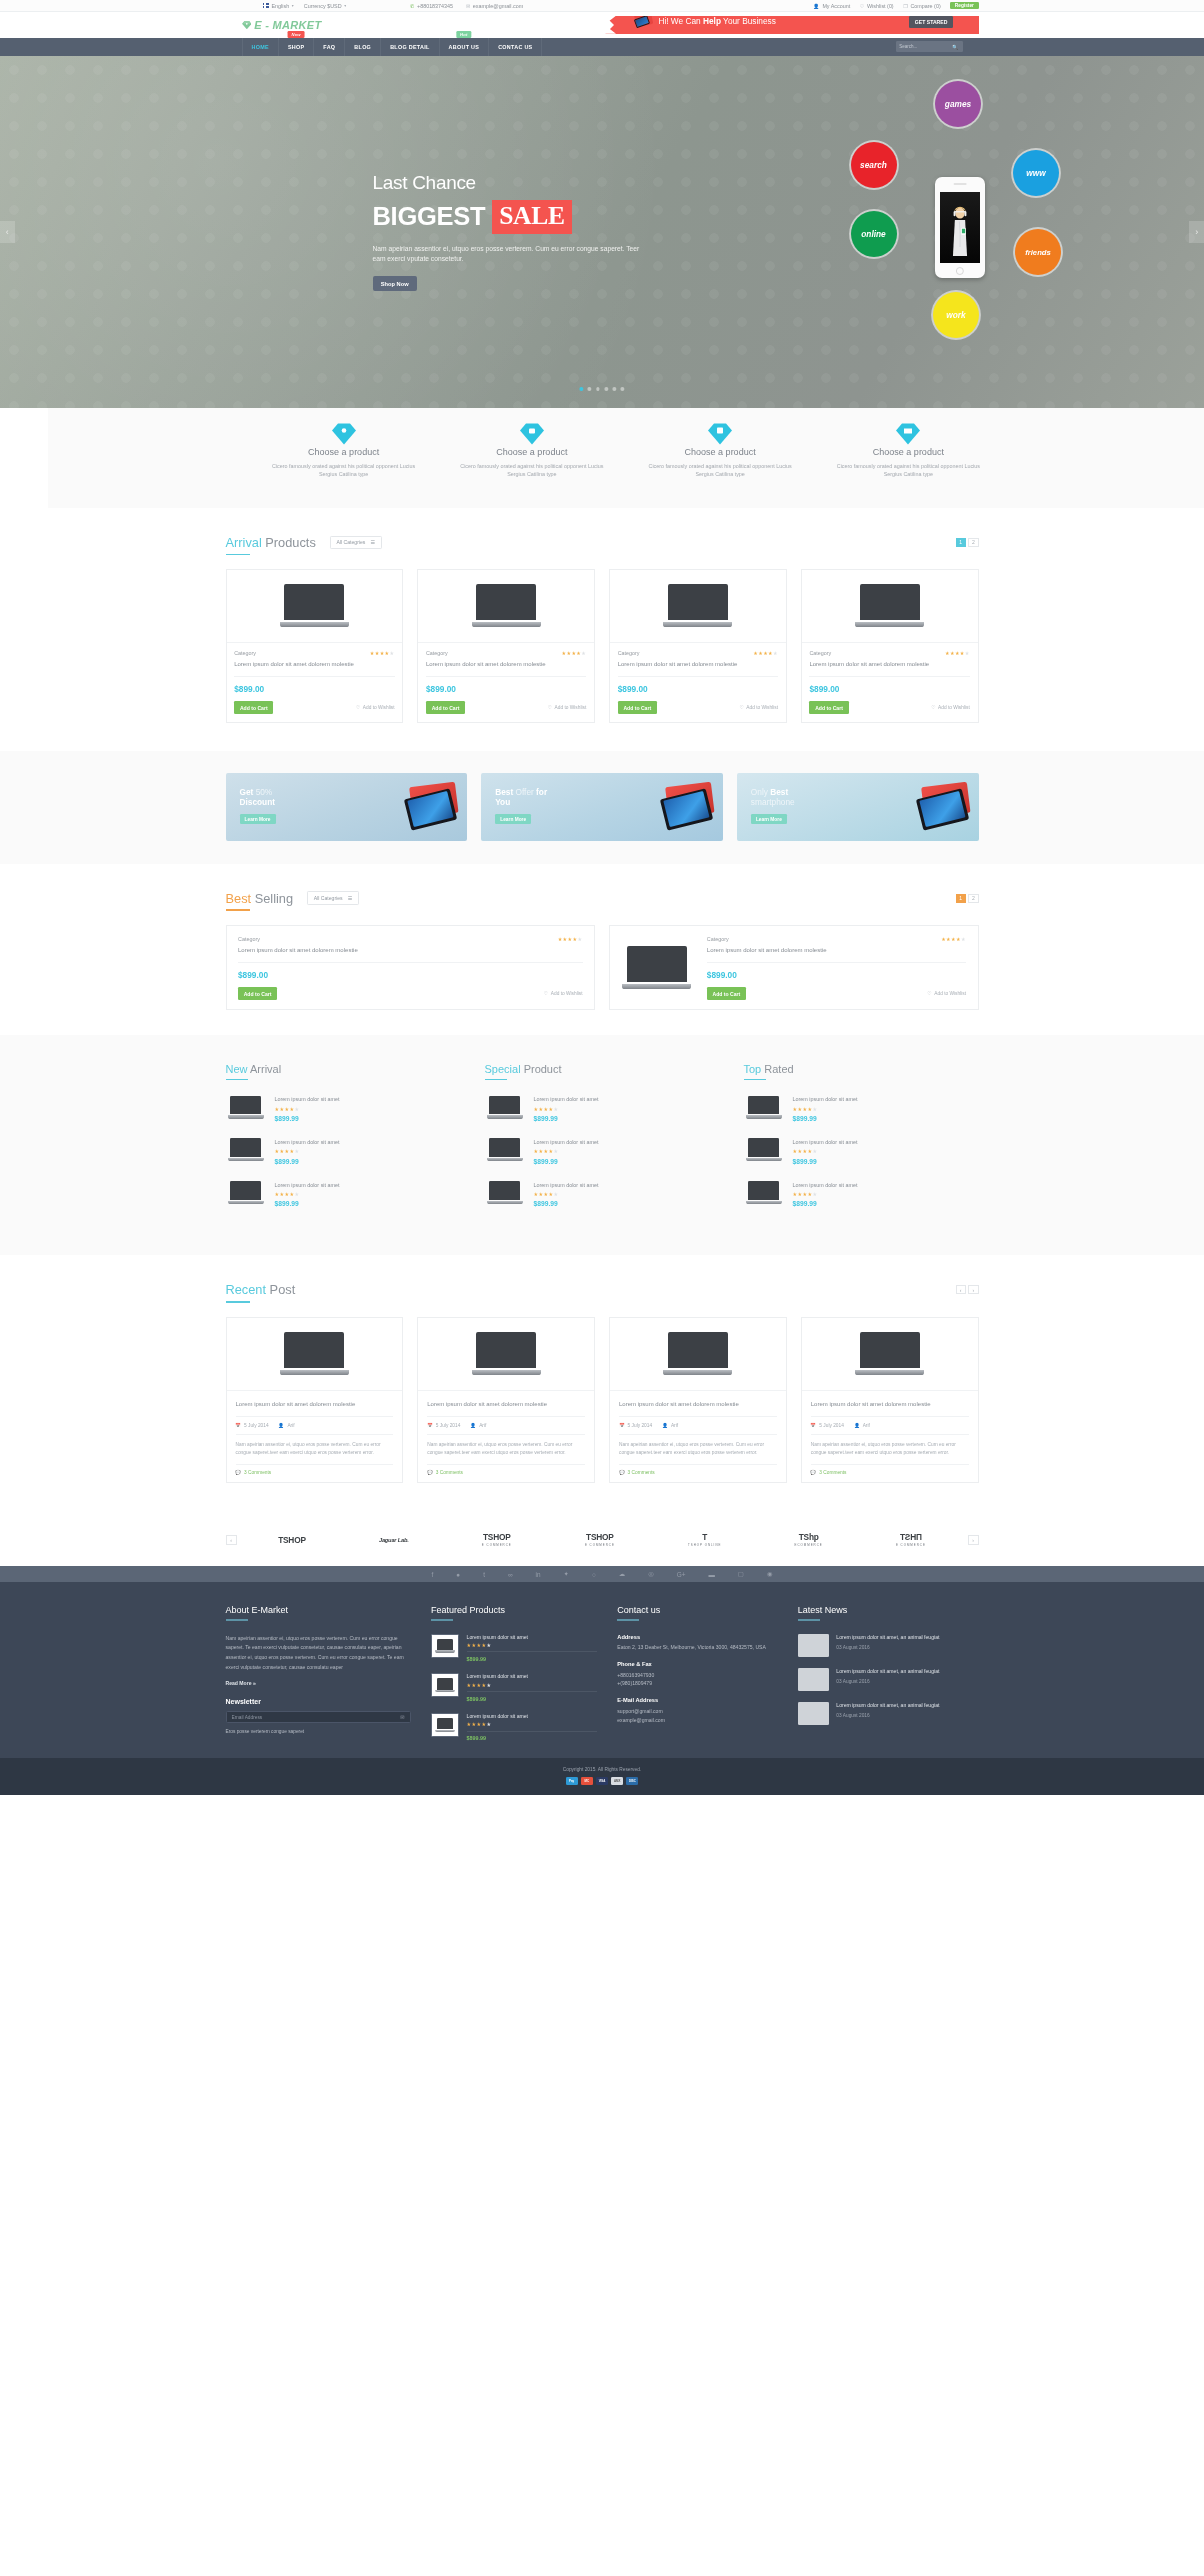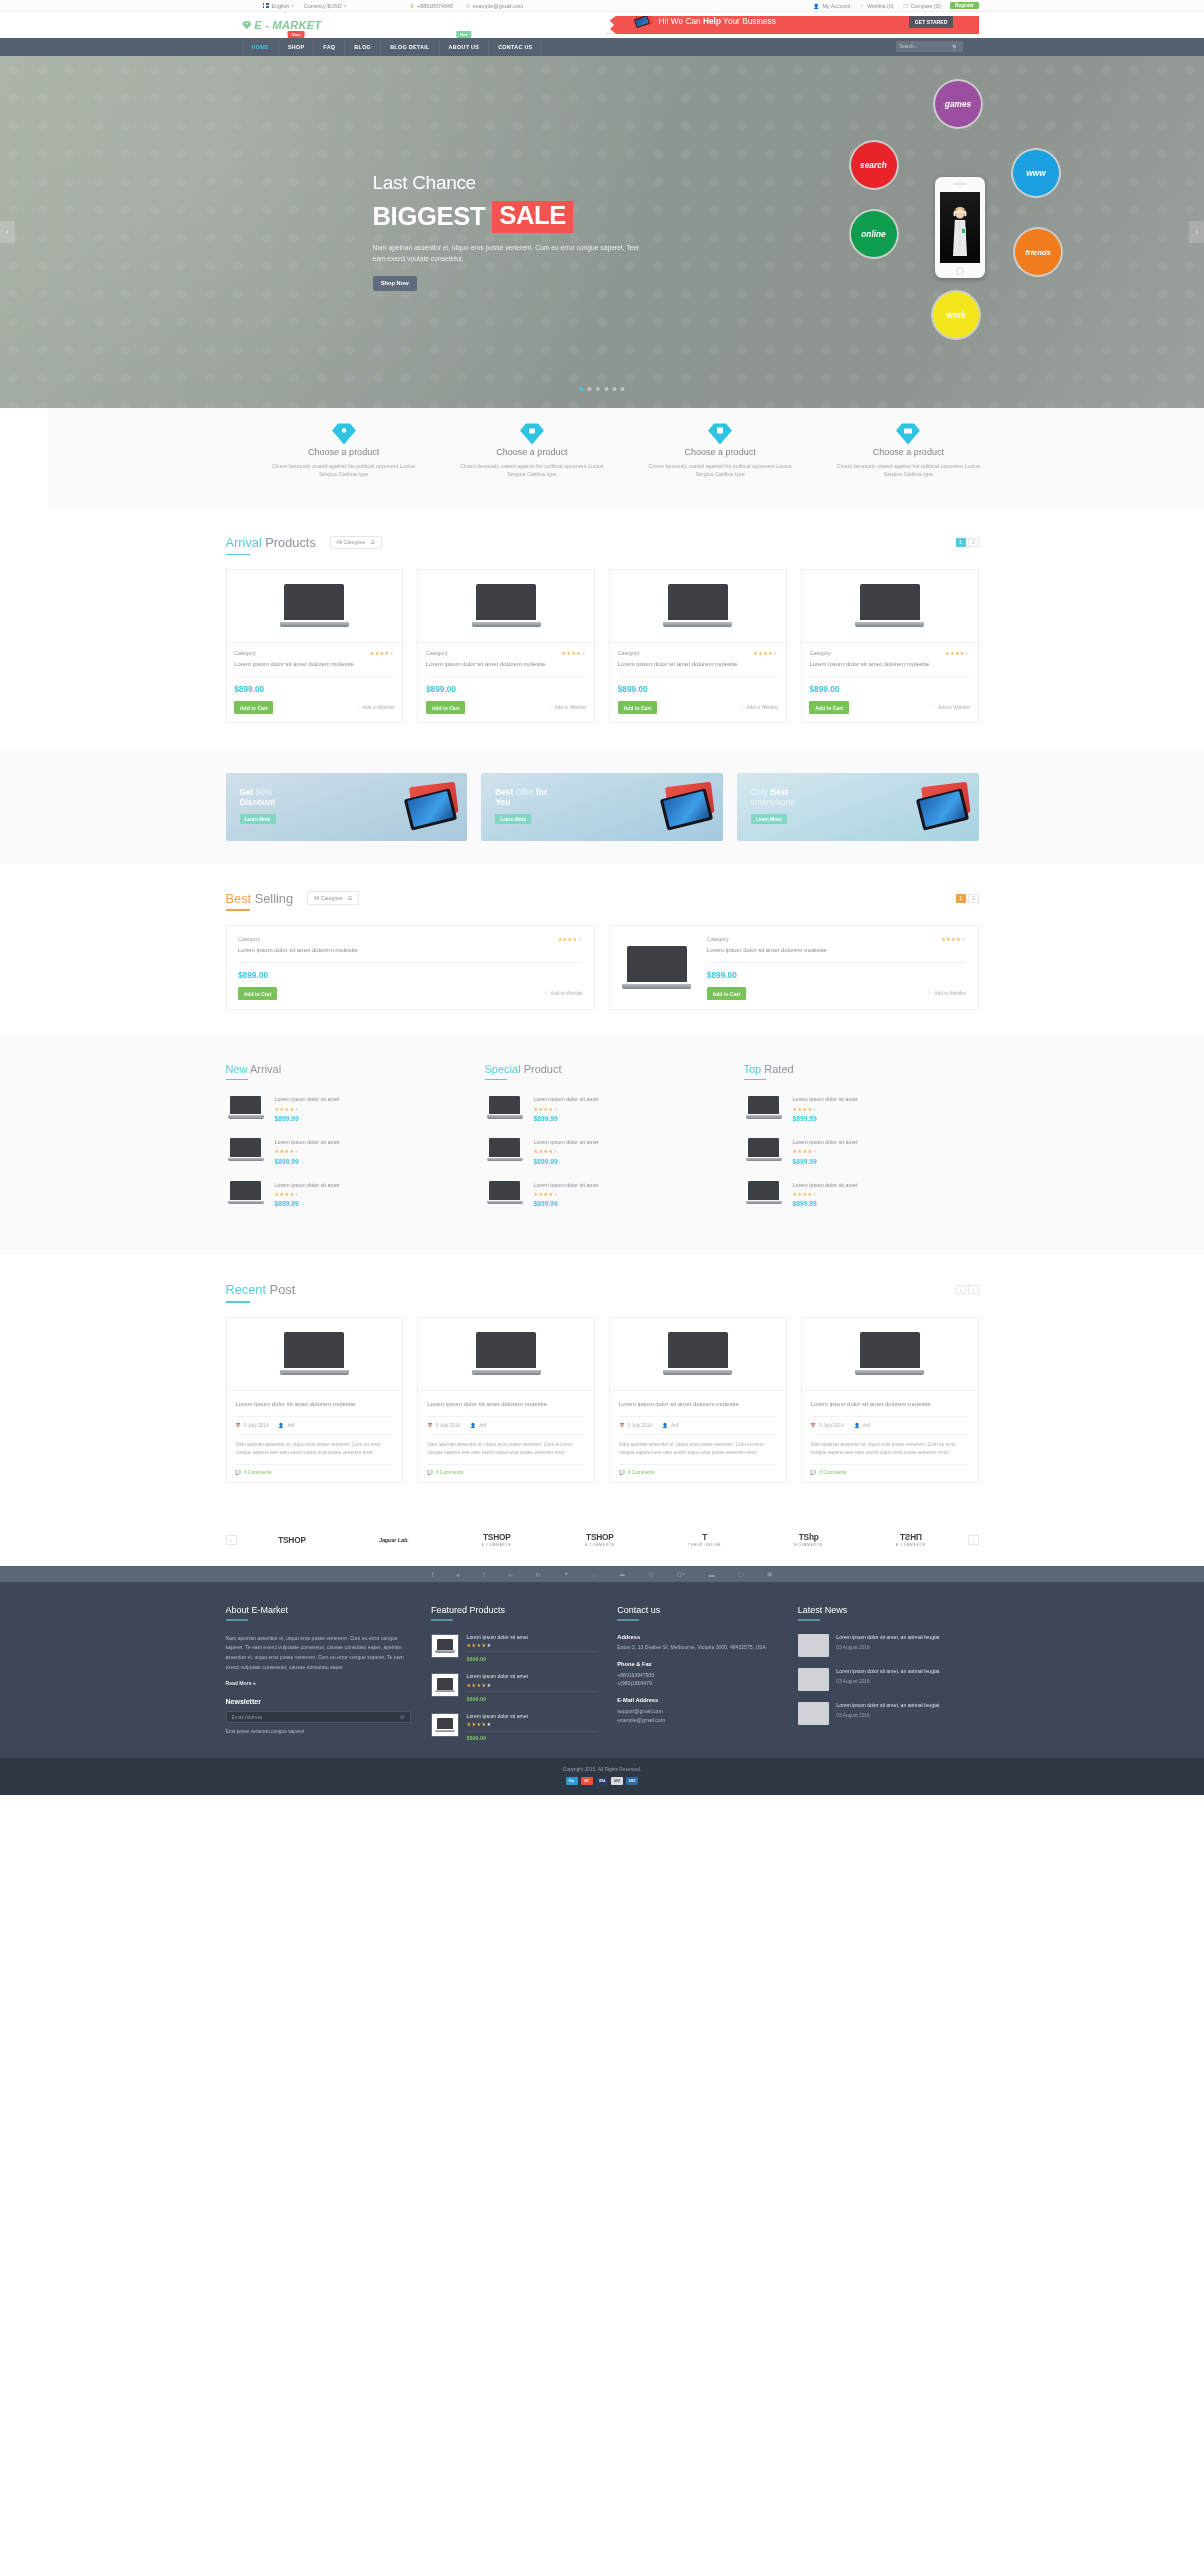--- a/index.html
+++ b/index.html
@@ -121,21 +121,21 @@
     background-image:radial-gradient(circle, rgba(255,255,255,0.055) 4.5px, transparent 5.1px);
     background-size:28px 28px;
   }
   .hero .container { height:352px; display:flex; align-items:center; }
   .hero-copy { margin-left:147px; width:281px; position:relative; z-index:3; }
   .hero-sub { font-size:19px; color:#fff; font-weight:300; letter-spacing:-0.3px; }
   .hero-title { margin-top:6.4px; display:flex; align-items:center; gap:7px; }
   .hero-title .big { font-size:25.5px; color:#fff; font-weight:bold; letter-spacing:-0.3px; }
   .hero-title .sale {
     font-size:25.5px; color:#fff; font-weight:bold; background:#f4544f;
-    padding:0.6px 7px 2.6px; letter-spacing:-0.3px;
+    padding:0.6px 7px 2.6px; letter-spacing:-0.3px;font-family:Liberation Serif, serif;
   }
   .hero-desc {
     margin-top:10.2px; font-size:6.7px; color:#f0f1ef; line-height:1.55; font-weight:300;
   }
   .hero-btn {
     margin-top:11.5px; display:inline-block; background:#5f6a7c; color:#fff;
     font-size:5.7px; font-weight:bold; padding:4.5px 8.3px; border-radius:1.9px; cursor:pointer;
   }
   .hero-graphic { position:absolute; right:110px; top:25.5px; width:255px; height:300px; z-index:3; }
   .bubble {

